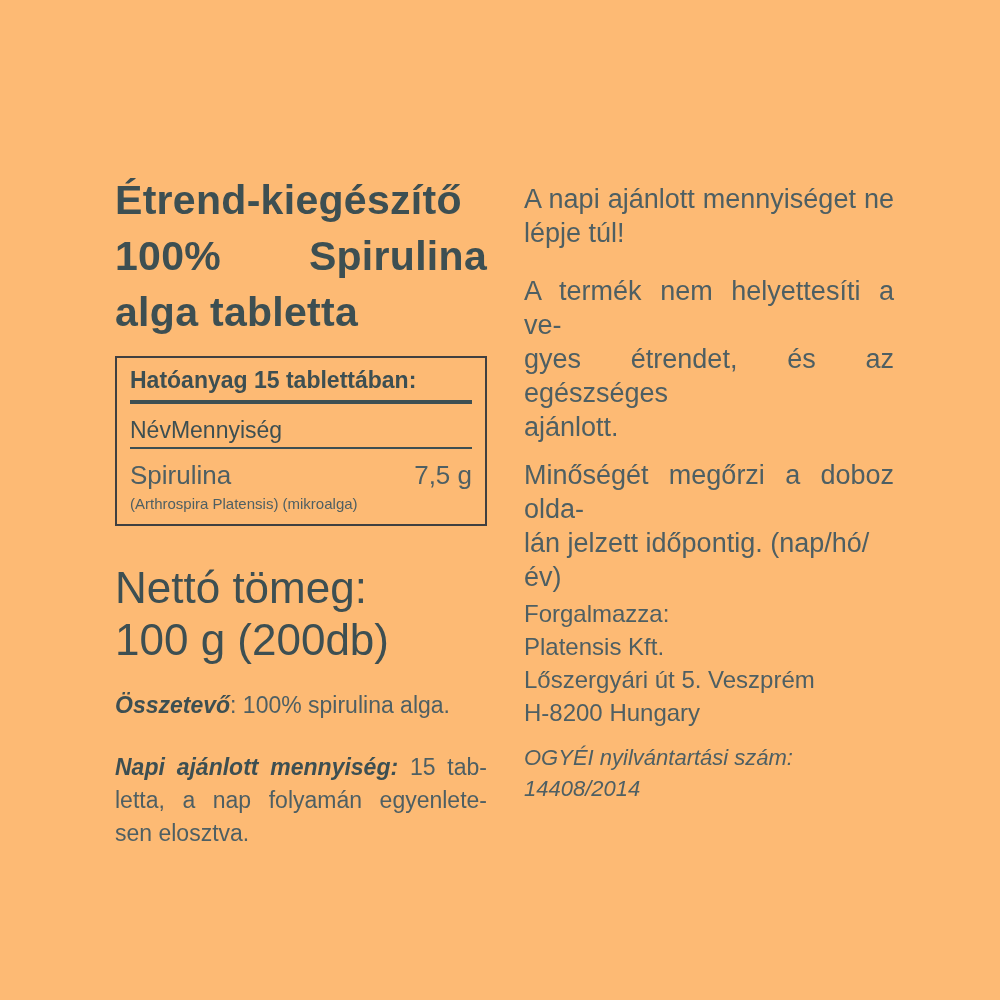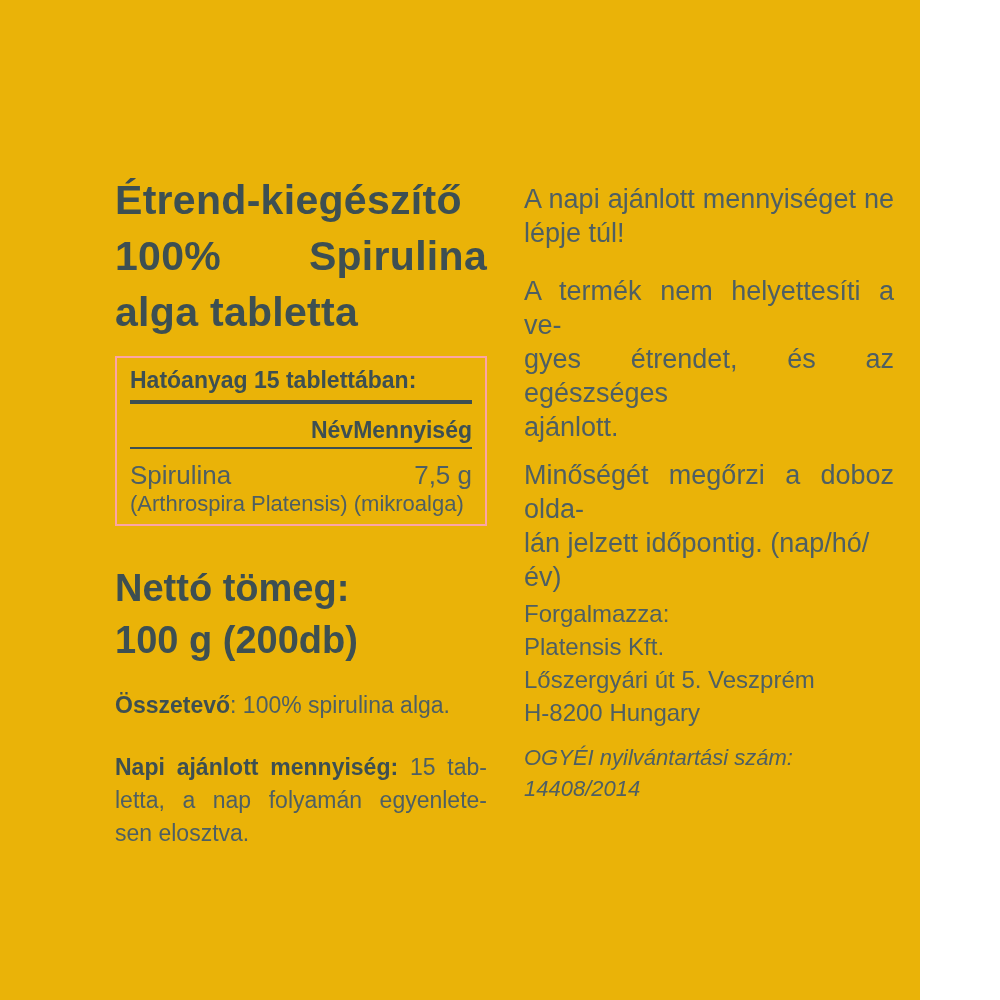--- a/index.html
+++ b/index.html
@@ -3,23 +3,23 @@
 <meta charset="utf-8">
 <style>
   html, body {
     margin: 0;
     padding: 0;
     background: #ffffff;
     font-family: "Liberation Sans", sans-serif;
   }
   .canvas {
     position: relative;
-    width: 920px;
+    width: 1000px;
     height: 1000px;
-    background: #eab308;
+    background: #fdba74;
     overflow: hidden;
     color: #4e5f63;
   }
   
   .left-col {
     position: absolute;
     left: 115px;
     top: 172px;
     width: 372px;
   }
@@ -30,67 +30,67 @@
     color: #3d4f52;
     letter-spacing: 0.3px;
     white-space: nowrap;
   }
   .title-line2 {
     display: flex;
     justify-content: space-between;
   }
   .facts-box {
     margin-top: 16px;
-    border: 2px solid #fca5a5;
+    border: 2px solid #404040;
     padding: 9px 13px 8px 13px;
     box-sizing: border-box;
   }
   .facts-title {
     font-weight: bold;
     font-size: 23px;
     line-height: 27px;
     color: #3d4f52;
   }
   .rule-thick { height: 4px; background: #3d4f52; margin-top: 6px; }
   .rule-thin  { height: 2px; background: #3d4f52; margin-top: 3px; }
   .facts-header {
     display: flex;
-    justify-content: flex-end;
-    font-weight: bold;
+    justify-content: flex-start;
+    font-weight: normal;
     font-size: 23px;
     line-height: 27px;
     color: #3d4f52;
     margin-top: 13px;
   }
   .facts-row {
     display: flex;
     justify-content: space-between;
     font-size: 26px;
     line-height: 31px;
     margin-top: 11px;
   }
   .facts-note {
-    font-size: 22px;
+    font-size: 15px;
     line-height: 25px;
   }
   .net-weight {
     margin-top: 36px;
-    font-weight: bold;
-    font-size: 38px;
+    font-weight: normal;
+    font-size: 44px;
     line-height: 52px;
     color: #3d4f52;
     white-space: nowrap;
   }
   .ingredients {
     margin-top: 22px;
     font-size: 23px;
     line-height: 34px;
     white-space: nowrap;
   }
-  .ingredients b, .daily b { color: #3d4f52; }
+  .ingredients b, .daily b { color: #3d4f52; font-style: italic; }
   .daily {
     margin-top: 29px;
     font-size: 23px;
     line-height: 33px;
   }
   
   .right-col {
     position: absolute;
     left: 524px;
     top: 182px;

